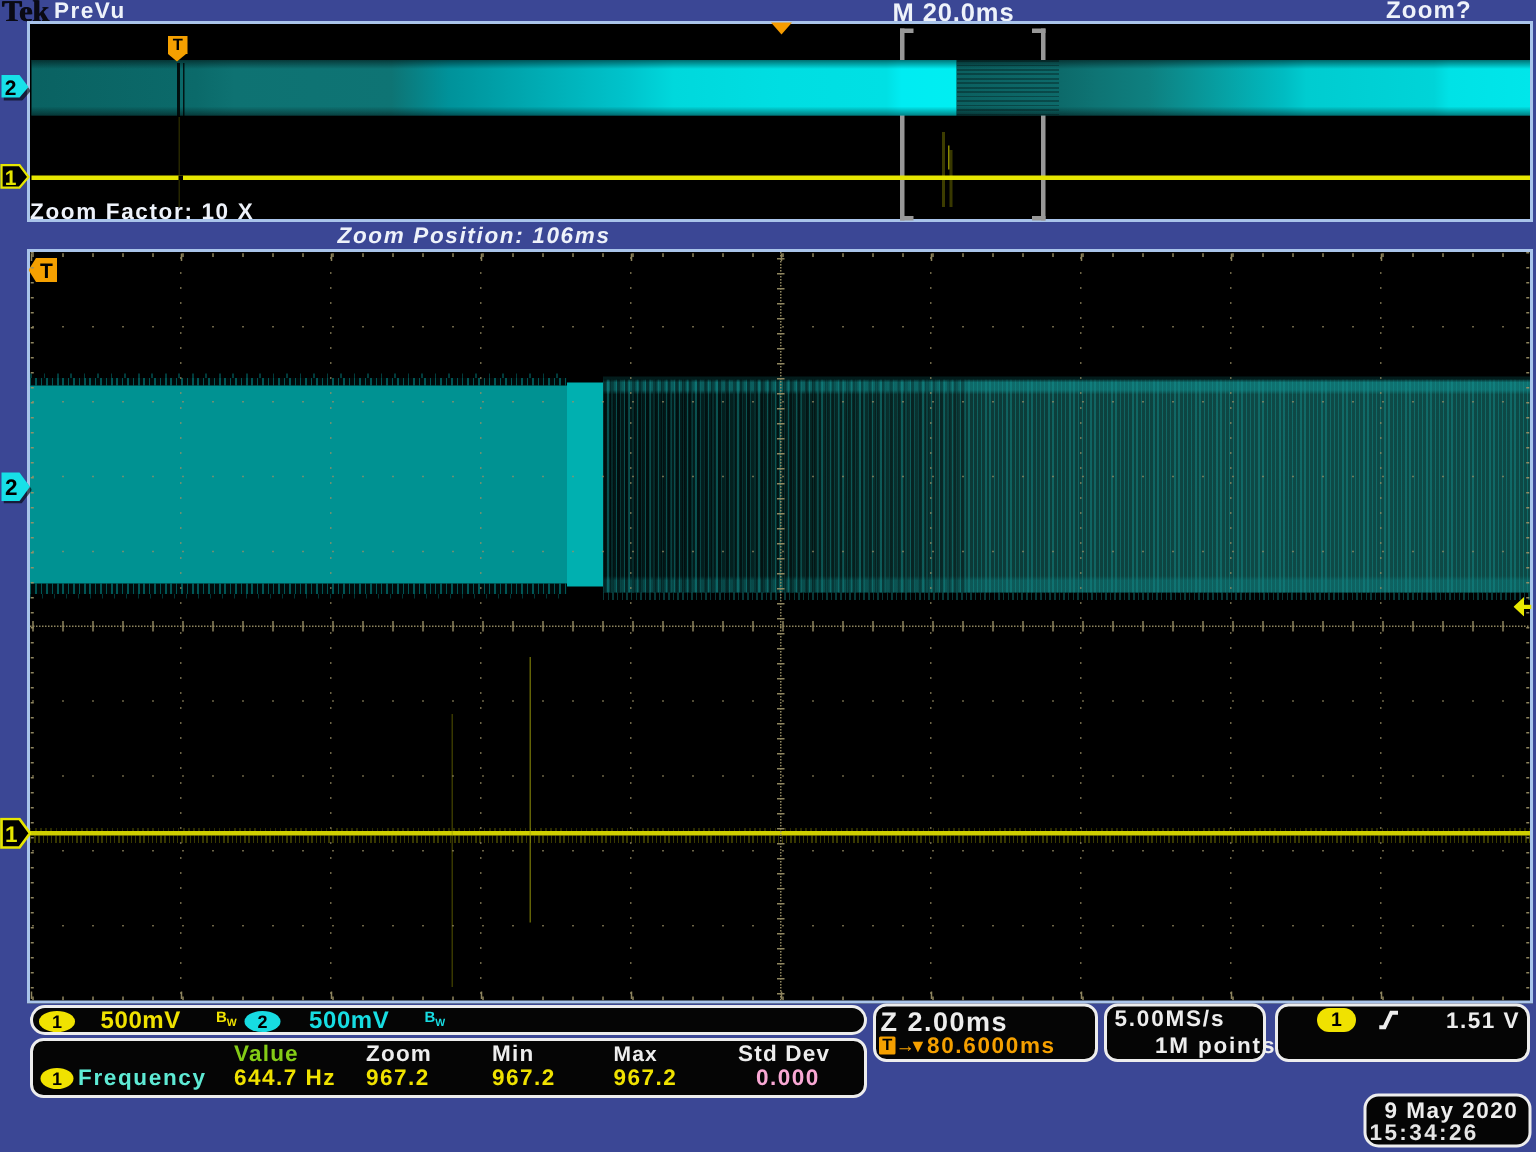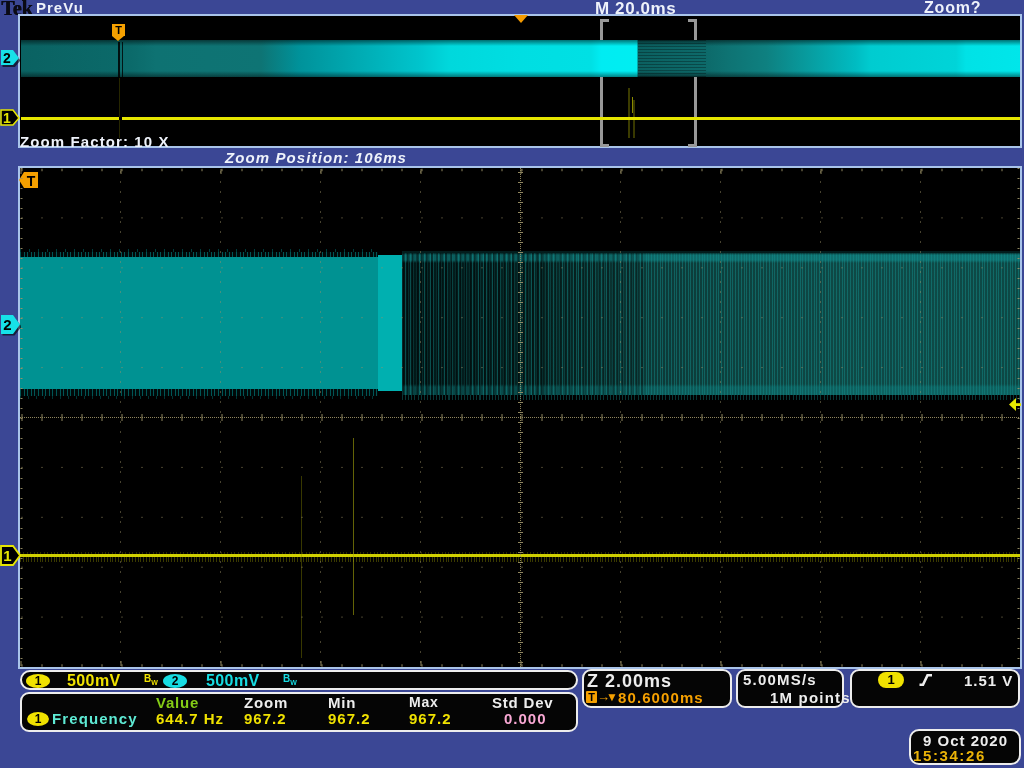--- a/index.html
+++ b/index.html
@@ -178,14 +178,14 @@
 <div class="abs" style="left:492px; top:694px; color:#ededed; font-size:15px; letter-spacing:0.8px;">Std Dev</div>
 <div class="abs" style="left:27px; top:712px; width:22px; height:14px; background:#f0e200; border-radius:50%; color:#000; font-size:12px; line-height:14px; text-align:center;">1</div>
 <div class="abs" style="left:52px; top:710px; color:#5eead4; font-size:15px; letter-spacing:1.1px;">Frequency</div>
 <div class="abs" style="left:156px; top:710px; color:#f0e200; font-size:15px; letter-spacing:1px;">644.7 Hz</div>
 <div class="abs" style="left:244px; top:710px; color:#f0e200; font-size:15px; letter-spacing:1px;">967.2</div>
 <div class="abs" style="left:328px; top:710px; color:#f0e200; font-size:15px; letter-spacing:1px;">967.2</div>
 <div class="abs" style="left:409px; top:710px; color:#f0e200; font-size:15px; letter-spacing:1px;">967.2</div>
 <div class="abs" style="left:492px; top:710px; color:#f9a8d4; font-size:15px; letter-spacing:1px;margin-left:12px;">0.000</div>
 
 <div class="abs" style="left:909px; top:729px; width:112px; height:36px; background:#050505; border:2px solid #ededed; border-radius:10px;"></div>
-<div class="abs" style="left:923px; top:732px; color:#ededed; font-size:15px; letter-spacing:1px;">9 Oct 2020</div>
-<div class="abs" style="left:913px; top:747px; color:#eab308; font-size:15px; letter-spacing:1.6px;">15:34:26</div>
+<div class="abs" style="left:923px; top:732px; color:#ededed; font-size:15px; letter-spacing:1px;">9 May 2020</div>
+<div class="abs" style="left:913px; top:747px; color:#e5e5e5; font-size:15px; letter-spacing:1.6px;">15:34:26</div>
 
 </body></html>

